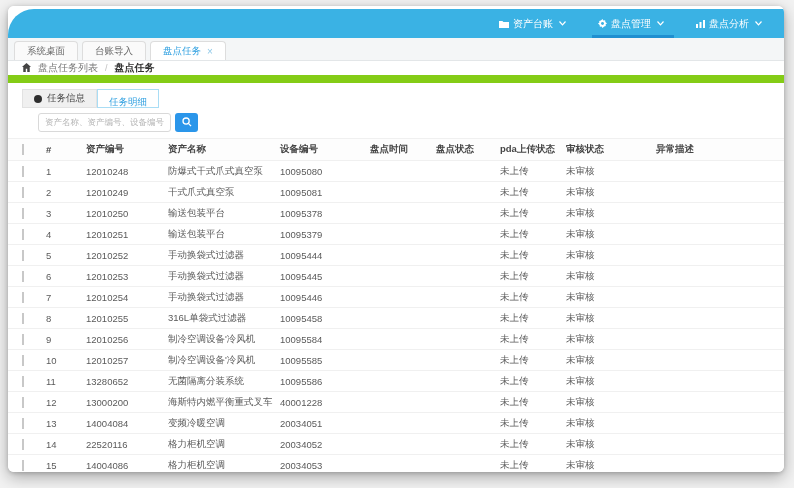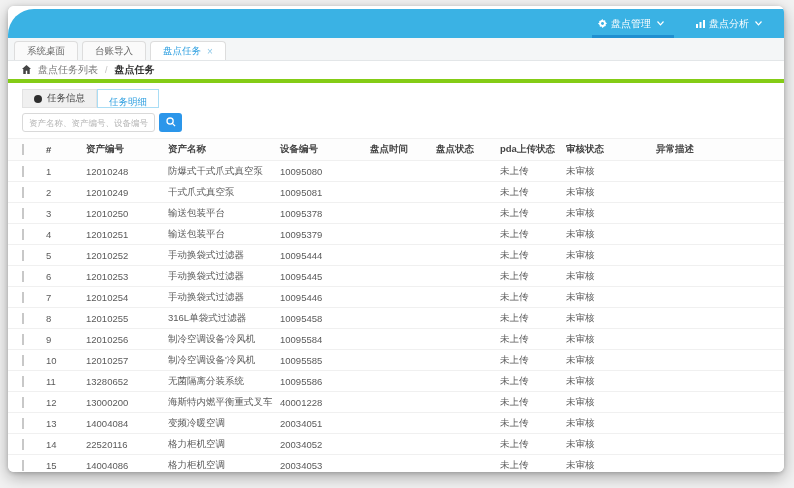--- a/index.html
+++ b/index.html
@@ -46,42 +46,43 @@
     height:19px; display:flex; align-items:center; padding:0 12px;
     background:#fafafa; border:1px solid #dddddd; border-bottom:none;
     border-radius:4px 4px 0 0; font-size:9.5px; color:#666; cursor:pointer;
   }
   .tab.active { background:#fff; color:#2d9fe0; }
   .tab .x { margin-left:6px; color:#8fc9e8; font-size:10px; }
 
   
   .crumbrow {
     height:22px; display:flex; align-items:center; gap:7px; padding-left:14px;
-    font-size:10px; color:#777; border-bottom:4px solid #84cc16; flex:0 0 auto; background:#fff;
+    font-size:10px; color:#777; border-bottom:8px solid #84cc16; flex:0 0 auto; background:#fff;
   }
   .crumb-sep { color:#c0c0c0; font-size:9px; }
   .crumb-last { color:#333; font-weight:bold; }
 
   
   .subtabs { display:flex; gap:0; padding:6px 0 0 14px; flex:0 0 auto; background:#fff; }
   .subtab {
     height:19px; display:flex; align-items:center; gap:5px; padding:0 11px;
     font-size:9.5px; border:1px solid #e2e2e2; background:#f0f0f0; color:#444; cursor:pointer;
   }
   .subtab.active { background:#fff; border-color:#a9ddf5; color:#2d9fe0;flex-direction:column; }
   .dot-ic { width:8px; height:8px; border-radius:50%; background:#2f2f2f; }
   .grid-ic { width:8px; height:8px; display:grid; grid-template-columns:1fr 1fr; gap:1px; }
   .grid-ic span { background:#2d9fe0; }
 
   
   .searchrow { display:flex; align-items:center; gap:4px; padding:5px 0 6px 14px; flex:0 0 auto; background:#fff; }
   .search-inp {
     width:133px; height:19px; border:1px solid #d9d9d9; border-radius:3px;
     font-size:8.5px; padding:0 6px; color:#333; outline:none;
-    font-family:Liberation Serif, serif;
+    font-family:Liberation Mono, monospace;
+    margin-left:16px;
   }
   .search-inp::placeholder { color:#b5b5b5; }
   .search-btn {
     width:23px; height:19px; background:#2b96ea; border:none; border-radius:3px;
     display:flex; align-items:center; justify-content:center; cursor:pointer;
   }
 
   
   .table { flex:1; overflow:hidden; border-top:1px solid #f0f0f0; }
   .trow {
@@ -94,20 +95,33 @@
   .cell { padding-left:2px; white-space:nowrap; overflow:hidden; }
   .cb { width:10px; height:10px; border:1px solid #c8c8c8; border-radius:2px; background:#fff; margin-left:12px; }
 </style>
 </head>
 <body>
 
 <div class="window">
 
   <div class="hdr">
     <div class="hdr-nav">
+      <div class="nav-item">
+        <span>
+          <svg width="10" height="8" viewBox="0 0 10 8">
+              <path d="M0 1h3.4l1 1H10v6H0z" fill="#fff"></path>
+            </svg>
+        </span>
+        <span>资产台账</span>
+        <span class="caret">
+          <svg width="7" height="5" viewBox="0 0 7 5">
+              <path d="M0.5 0.5 L3.5 3.8 L6.5 0.5" stroke="#fff" stroke-width="1.2" fill="none"></path>
+            </svg>
+        </span>
+      </div>
       <div class="nav-item active">
         <span>
           <svg width="9" height="9" viewBox="0 0 10 10">
               <path d="M5 0l1 1.6 1.9-.3.3 1.9L10 5 8.4 6l.3 1.9-1.9.3L5 10 4 8.4l-1.9.3-.3-1.9L0 5l1.6-1 -.3-1.9 1.9-.3z" fill="#fff"></path>
               <circle cx="5" cy="5" r="1.6" fill="#3ab2e4"></circle>
             </svg>
         </span>
         <span>盘点管理</span>
         <span class="caret">
           <svg width="7" height="5" viewBox="0 0 7 5">

